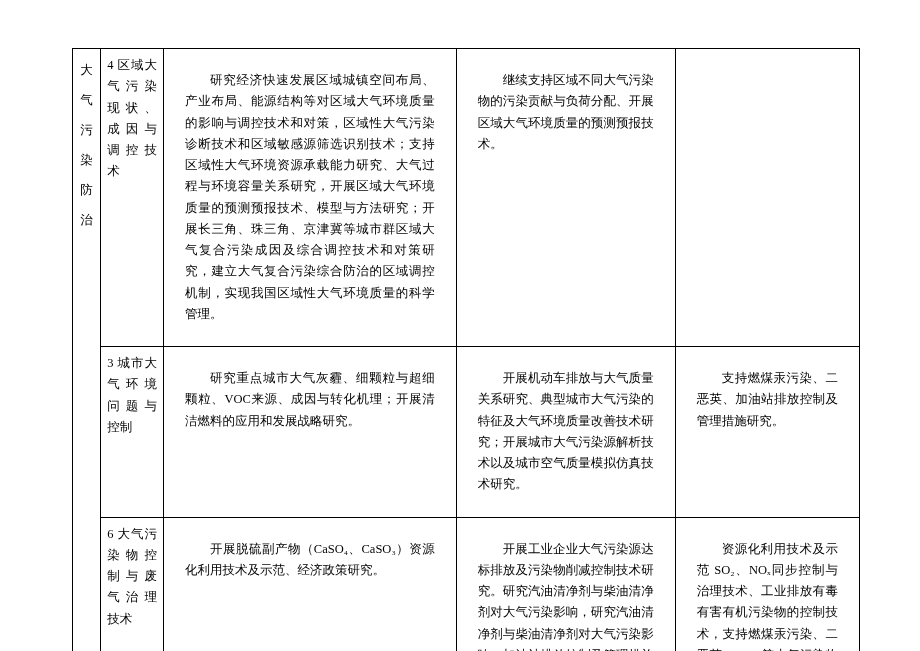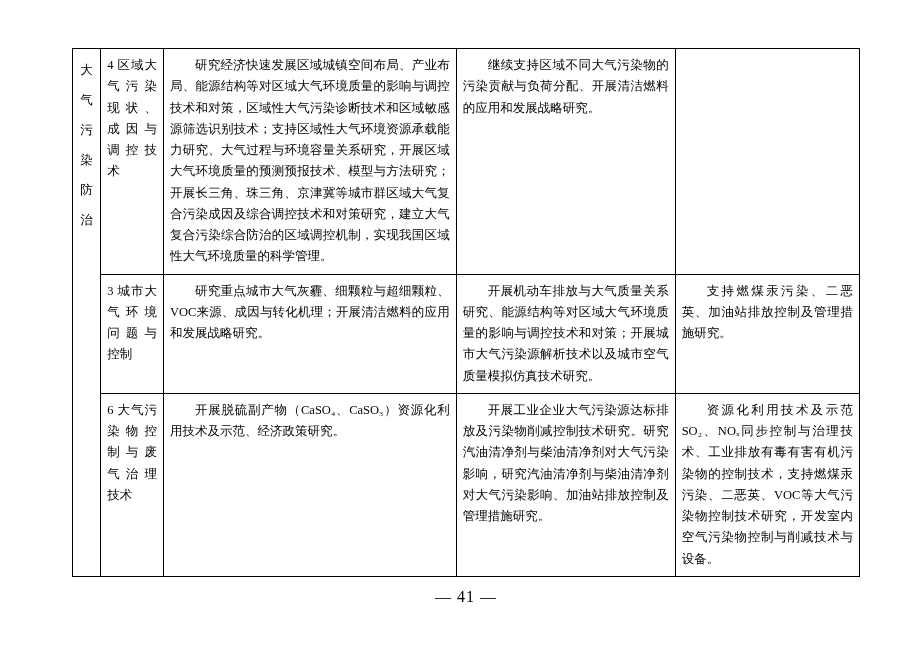--- a/index.html
+++ b/index.html
@@ -41,21 +41,21 @@
 
     .topic {
       text-align: justify;
       text-justify: inter-ideograph;
       padding: 6px 4px;
     }
     .content {
       text-align: justify;
       text-justify: inter-ideograph;
     }
-    .content p { margin: 0; text-indent: 2em; }
+    .content p { margin: 15px; text-indent: 2em; }
     .empty { min-height: 90px; }
     .pagefoot {
       text-align: center;
       font-size: 16px;
       margin-top: 6px;
       letter-spacing: 1px;
     }
   </style>
 </head>
 <body>
@@ -77,34 +77,34 @@
           <span class="vchar">污</span>
           <span class="vchar">染</span>
           <span class="vchar">防</span>
           <span class="vchar">治</span>
         </td>
       <td class="topic">4 区域大气污染现状、成因与调控技术</td>
       <td class="content">
           <p>研究经济快速发展区域城镇空间布局、产业布局、能源结构等对区域大气环境质量的影响与调控技术和对策，区域性大气污染诊断技术和区域敏感源筛选识别技术；支持区域性大气环境资源承载能力研究、大气过程与环境容量关系研究，开展区域大气环境质量的预测预报技术、模型与方法研究；开展长三角、珠三角、京津冀等城市群区域大气复合污染成因及综合调控技术和对策研究，建立大气复合污染综合防治的区域调控机制，实现我国区域性大气环境质量的科学管理。</p>
         </td>
       <td class="content">
-          <p>继续支持区域不同大气污染物的污染贡献与负荷分配、开展清洁燃料的应用和发展战略研究。</p>
+          <p>继续支持区域不同大气污染物的污染贡献与负荷分配、开展区域大气环境质量的预测预报技术。</p>
         </td>
       <td class="content empty">
           <p></p>
         </td>
     </tr>
 
     <tr>
       <td class="topic">3 城市大气环境问题与控制</td>
       <td class="content">
           <p>研究重点城市大气灰霾、细颗粒与超细颗粒、VOC来源、成因与转化机理；开展清洁燃料的应用和发展战略研究。</p>
         </td>
       <td class="content">
-          <p>开展机动车排放与大气质量关系研究、能源结构等对区域大气环境质量的影响与调控技术和对策；开展城市大气污染源解析技术以及城市空气质量模拟仿真技术研究。</p>
+          <p>开展机动车排放与大气质量关系研究、典型城市大气污染的特征及大气环境质量改善技术研究；开展城市大气污染源解析技术以及城市空气质量模拟仿真技术研究。</p>
         </td>
       <td class="content">
           <p>支持燃煤汞污染、二恶英、加油站排放控制及管理措施研究。</p>
         </td>
     </tr>
 
     <tr>
       <td class="topic">6 大气污染物控制与废气治理技术</td>
       <td class="content">
           <p>开展脱硫副产物（CaSO₄、CaSO₃）资源化利用技术及示范、经济政策研究。</p>

